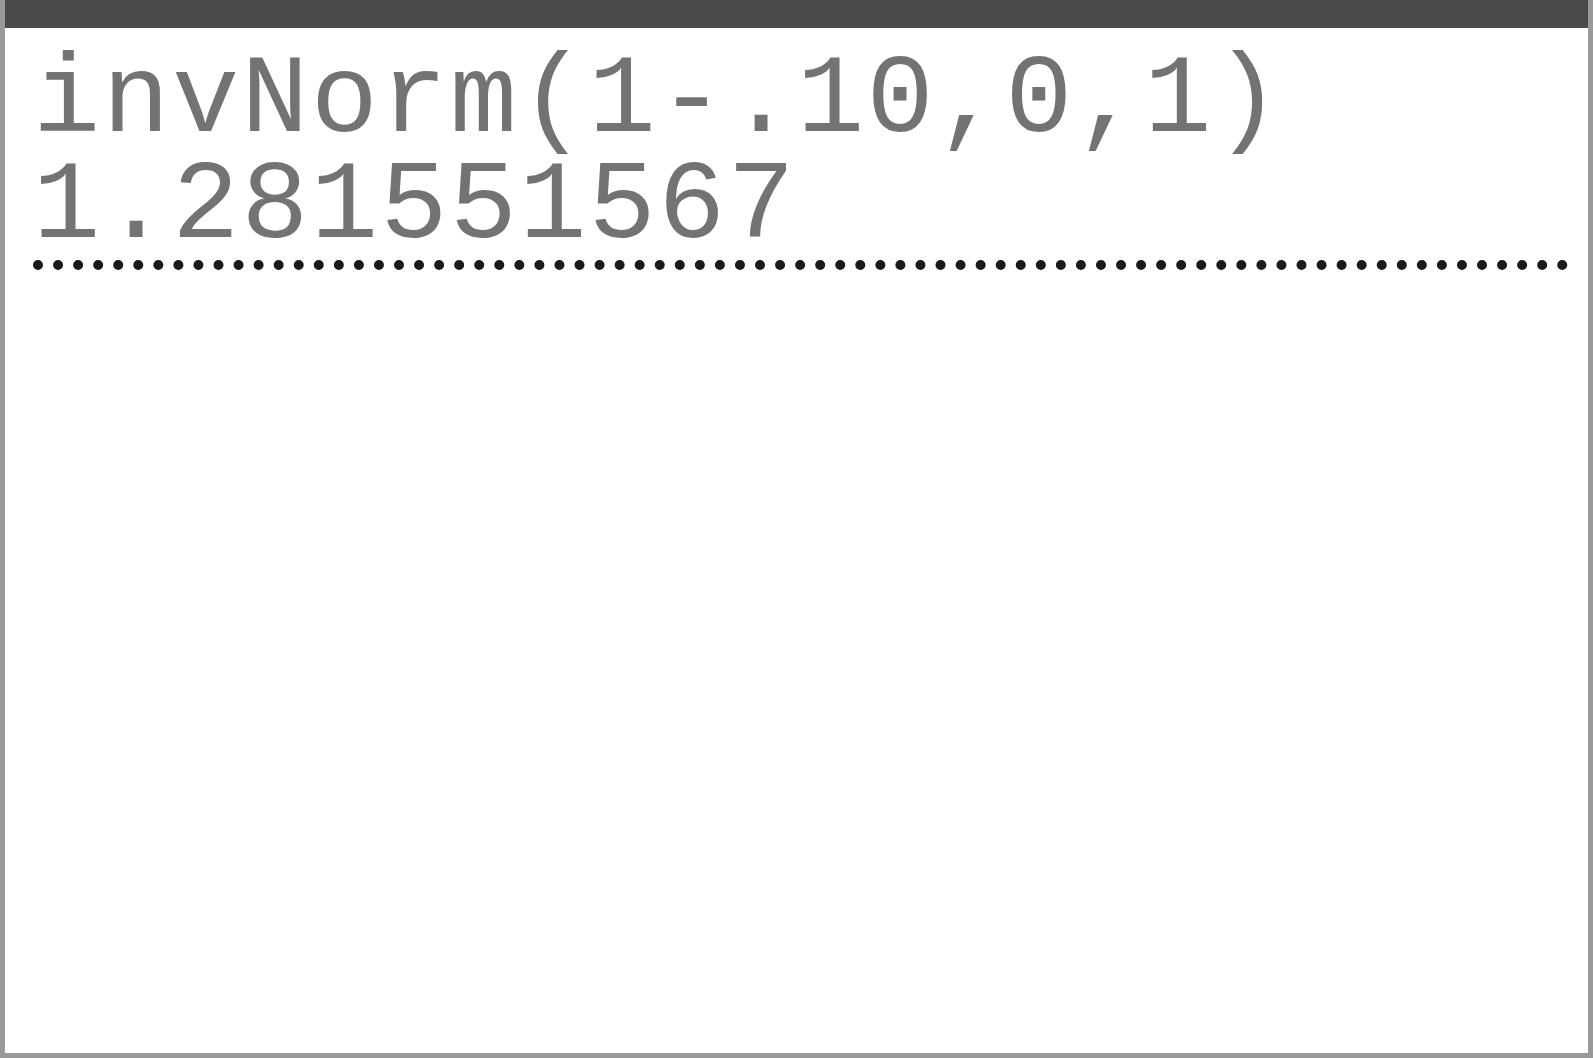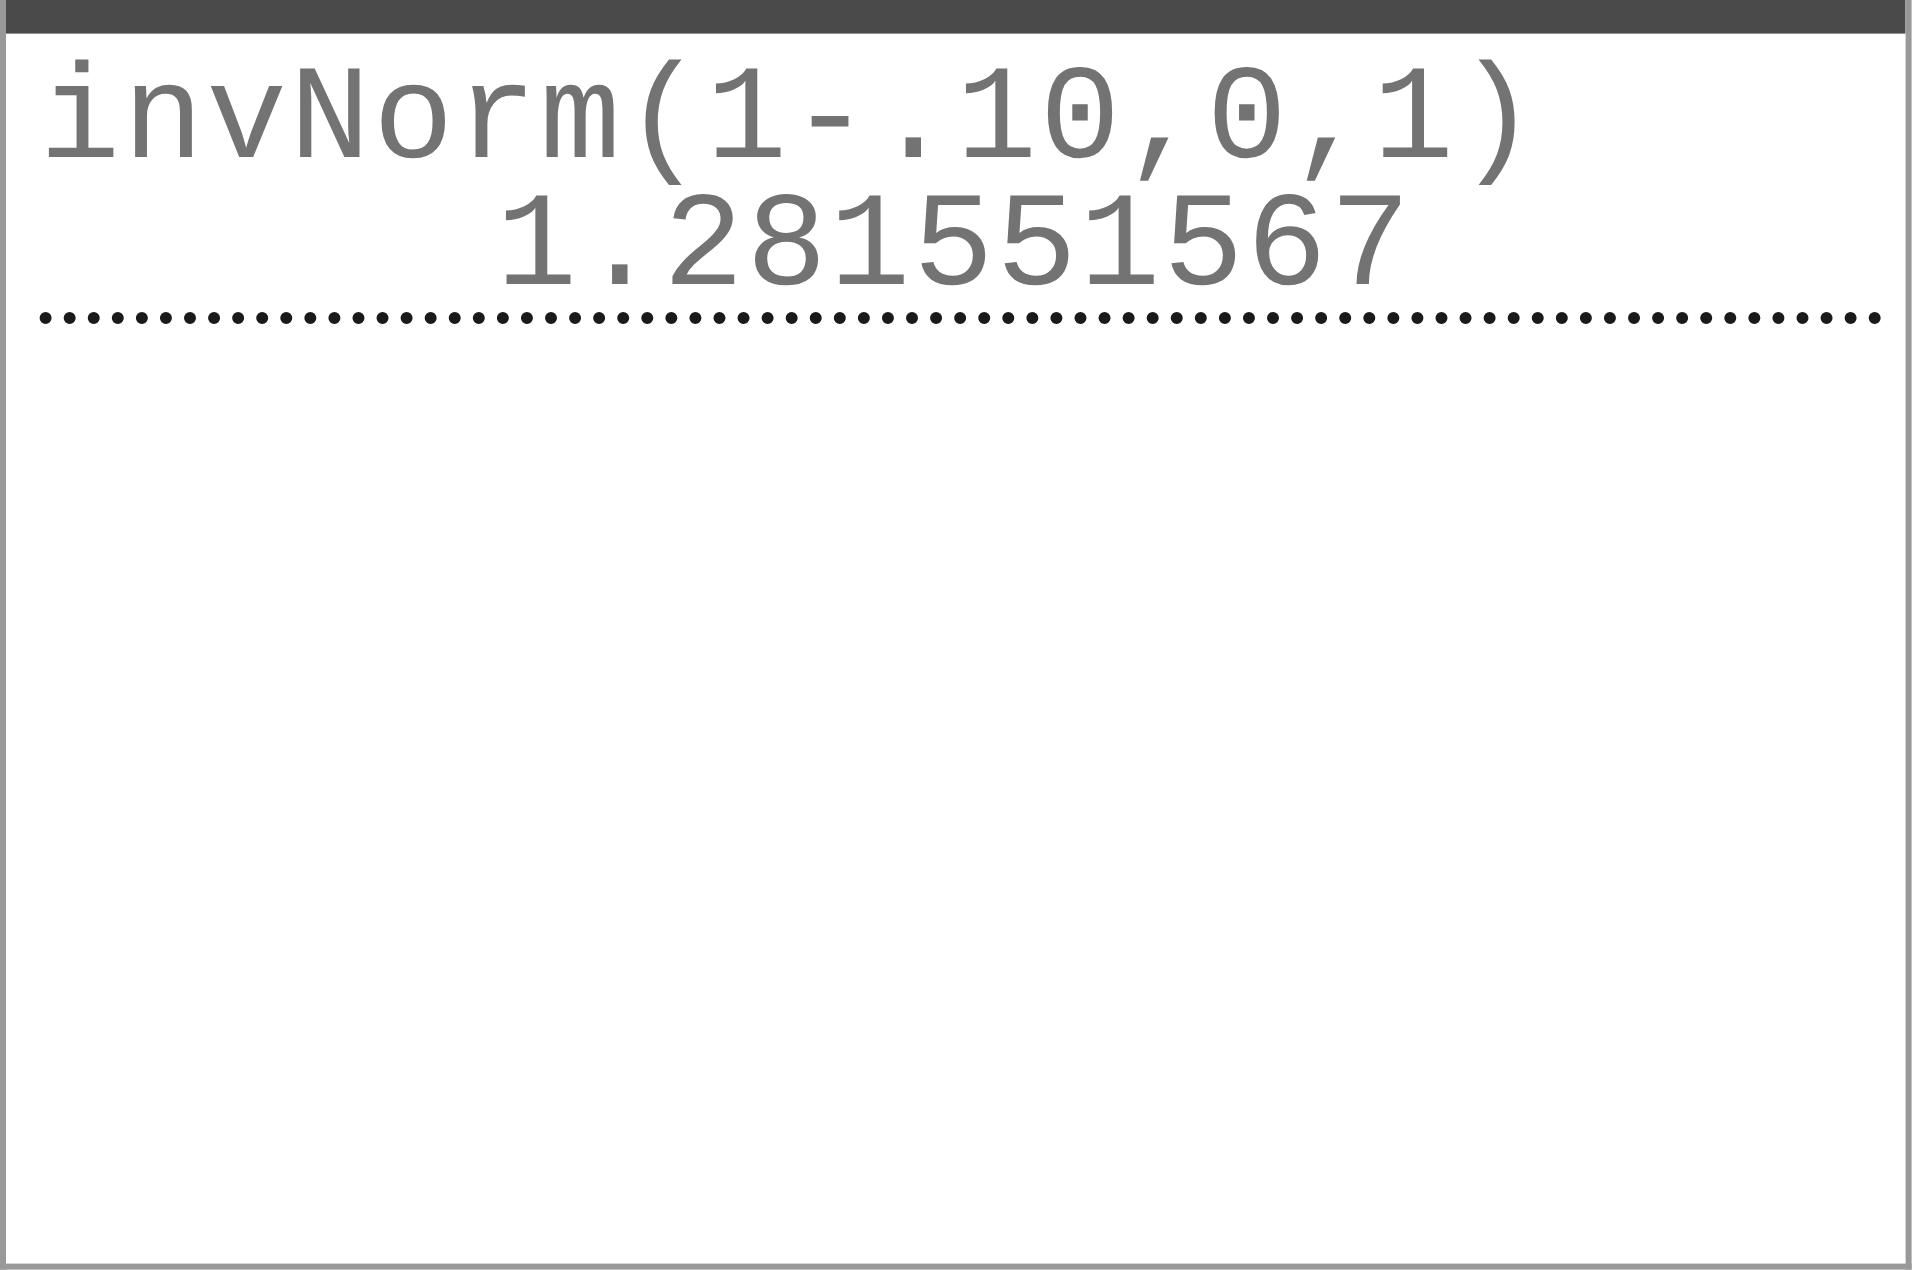--- a/index.html
+++ b/index.html
@@ -37,21 +37,21 @@
       letter-spacing: 0.02em;
       white-space: nowrap;
       font-weight: 400;
       -webkit-font-smoothing: none;
       font-smooth: never;
     }
     .result-line {
       font-size: 112px;
       line-height: 1.0;
       letter-spacing: 0.02em;
-      text-align: center;
+      text-align: left;
       white-space: nowrap;
       font-weight: 400;
       -webkit-font-smoothing: none;
       font-smooth: never;
       padding-right: 10px;
       margin-top: -6px;
       margin-bottom: -4px;
     }
   </style>
 </head>

